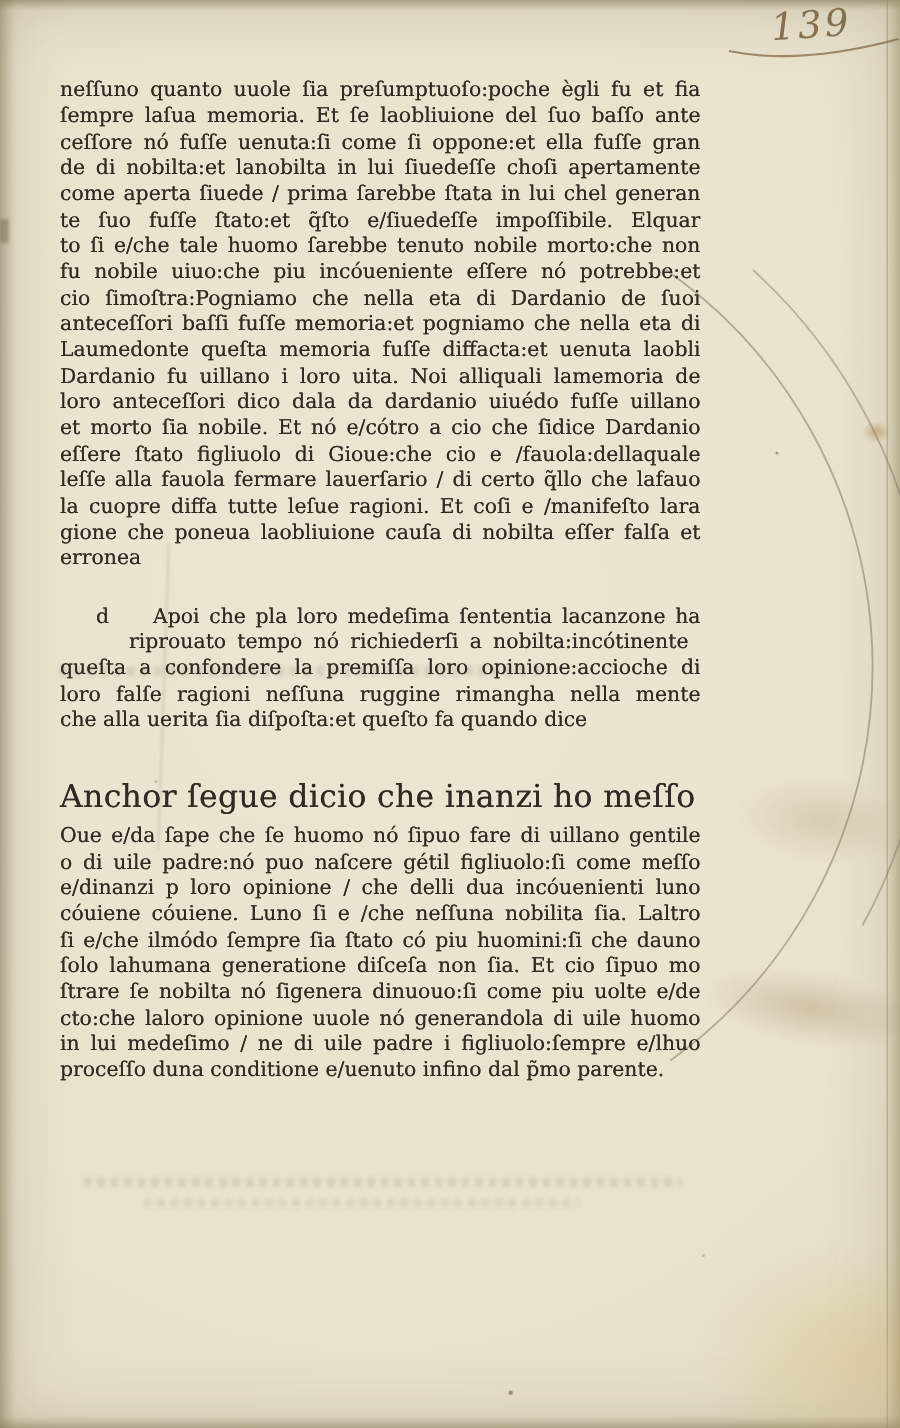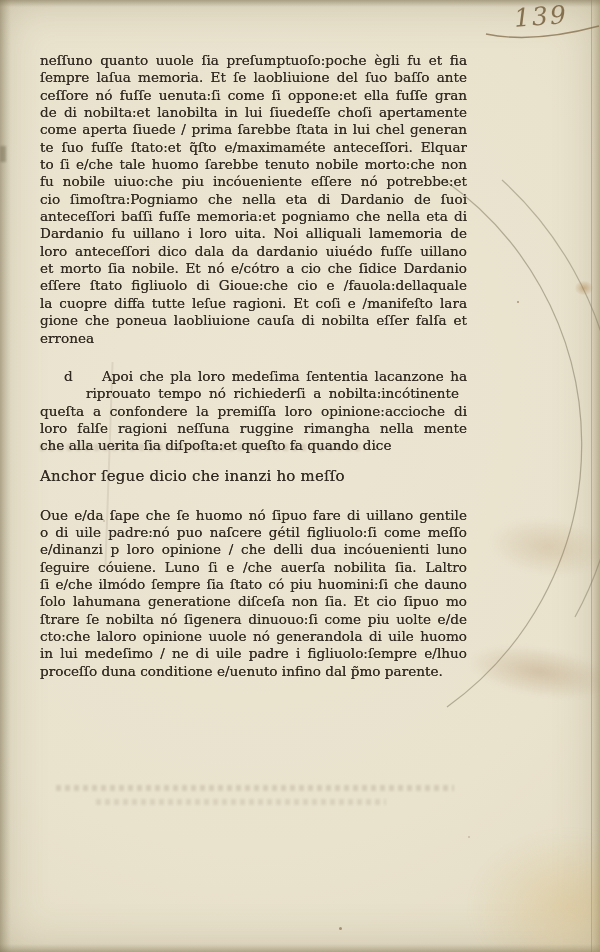--- a/index.html
+++ b/index.html
@@ -62,23 +62,23 @@
   
   .textcol{position:absolute;left:40px;top:52px;width:427px;color:#312a22;
     font-size:13.6px;text-shadow:0 0 .4px rgba(55,44,32,.85);}
   .ln{height:17.35px;line-height:17.35px;overflow:hidden;
     text-align:justify;text-align-last:justify;}
   .ln--plain{text-align:center;text-align-last:left;}
   .ln-dline{position:relative;padding-left:62px;}
   .gloss-d{position:absolute;left:24px;top:0;}
   .ln-indent{padding-left:46px;padding-right:8px;}
   .block-gloss{margin-top:21px;}
-  .heading{margin-top:6px;height:30px;line-height:30px;font-size:15px;
+  .heading{margin-top:27px;height:30px;line-height:30px;font-size:21px;
     letter-spacing:.2px;white-space:nowrap;}
-  .block-b2{margin-top:16px;}
+  .block-b2{margin-top:3px;}
 </style>
 </head>
 <body>
 
 <div class="page">
 
   <div class="edge-top"></div>
   <div class="edge-left"></div>
   <div class="edge-bottom"></div>
   <div class="edge-right-line"></div>
@@ -107,29 +107,31 @@
 
   <div class="folio">139</div>
 
   <div class="textcol">
 
     <div class="ln">neſſuno quanto uuole ſia preſumptuoſo:poche ègli fu et fia</div>
     <div class="ln">ſempre laſua memoria. Et ſe laobliuione del ſuo baſſo ante</div>
     <div class="ln">ceſſore nó fuſſe uenuta:ſi come ſi oppone:et ella fuſſe gran</div>
     <div class="ln">de di nobilta:et lanobilta in lui ſiuedeſſe choſi apertamente</div>
     <div class="ln">come aperta ſiuede / prima ſarebbe ſtata in lui chel generan</div>
-    <div class="ln">te ſuo fuſſe ſtato:et q̃ſto e/maximaméte anteceſſori. Elquar</div>
+    <div class="ln">te ſuo fuſſe ſtato:et q̃ſto e/ſiuedeſſe impoſſibile. Elquar</div>
     <div class="ln">to ſi e/che tale huomo ſarebbe tenuto nobile morto:che non</div>
     <div class="ln">fu nobile uiuo:che piu incóueniente eſſere nó potrebbe:et</div>
     <div class="ln">cio ſimoſtra:Pogniamo che nella eta di Dardanio de ſuoi</div>
     <div class="ln">anteceſſori baſſi fuſſe memoria:et pogniamo che nella eta di</div>
+    <div class="ln">Laumedonte queſta memoria fuſſe diffacta:et uenuta laobli</div>
     <div class="ln">Dardanio fu uillano i loro uita. Noi alliquali lamemoria de</div>
     <div class="ln">loro anteceſſori dico dala da dardanio uiuédo fuſſe uillano</div>
     <div class="ln">et morto ſia nobile. Et nó e/cótro a cio che ſidice Dardanio</div>
     <div class="ln">eſſere ſtato figliuolo di Gioue:che cio e /fauola:dellaquale</div>
+    <div class="ln">leſſe alla fauola fermare lauerſario / di certo q̃llo che lafauo</div>
     <div class="ln">la cuopre diffa tutte leſue ragioni. Et coſi e /manifeſto lara</div>
     <div class="ln">gione che poneua laobliuione cauſa di nobilta eſſer falſa et</div>
     <div class="ln ln--plain">erronea</div>
 
     <div class="block-gloss">
       <div class="ln ln-dline">
         <span class="gloss-d">d</span>
         <span>Apoi che pla loro medeſima ſententia lacanzone ha</span>
       </div>
       <div class="ln ln-indent">riprouato tempo nó richiederſi a nobilta:incótinente</div>
@@ -137,21 +139,21 @@
       <div class="ln">loro falſe ragioni neſſuna ruggine rimangha nella mente</div>
       <div class="ln ln--plain">che alla uerita ſia diſpoſta:et queſto fa quando dice</div>
     </div>
 
     <div class="heading">Anchor ſegue dicio che inanzi ho meſſo</div>
 
     <div class="block-b2">
       <div class="ln">Oue e/da ſape che ſe huomo nó ſipuo fare di uillano gentile</div>
       <div class="ln">o di uile padre:nó puo naſcere gétil figliuolo:ſi come meſſo</div>
       <div class="ln">e/dinanzi p loro opinione / che delli dua incóuenienti luno</div>
-      <div class="ln">ſeguire cóuiene. Luno ſi e /che auerſa nobilita ſia. Laltro</div>
+      <div class="ln">cóuiene cóuiene. Luno ſi e /che neſſuna nobilita ſia. Laltro</div>
       <div class="ln">ſi e/che ilmódo ſempre ſia ſtato có piu huomini:ſi che dauno</div>
       <div class="ln">ſolo lahumana generatione diſceſa non ſia. Et cio ſipuo mo</div>
       <div class="ln">ſtrare ſe nobilta nó ſigenera dinuouo:ſi come piu uolte e/de</div>
       <div class="ln">cto:che laloro opinione uuole nó generandola di uile huomo</div>
       <div class="ln">in lui medeſimo / ne di uile padre i figliuolo:ſempre e/lhuo</div>
       <div class="ln ln--plain">proceſſo duna conditione e/uenuto infino dal p̃mo parente.</div>
     </div>
 
   </div>
 </div>

